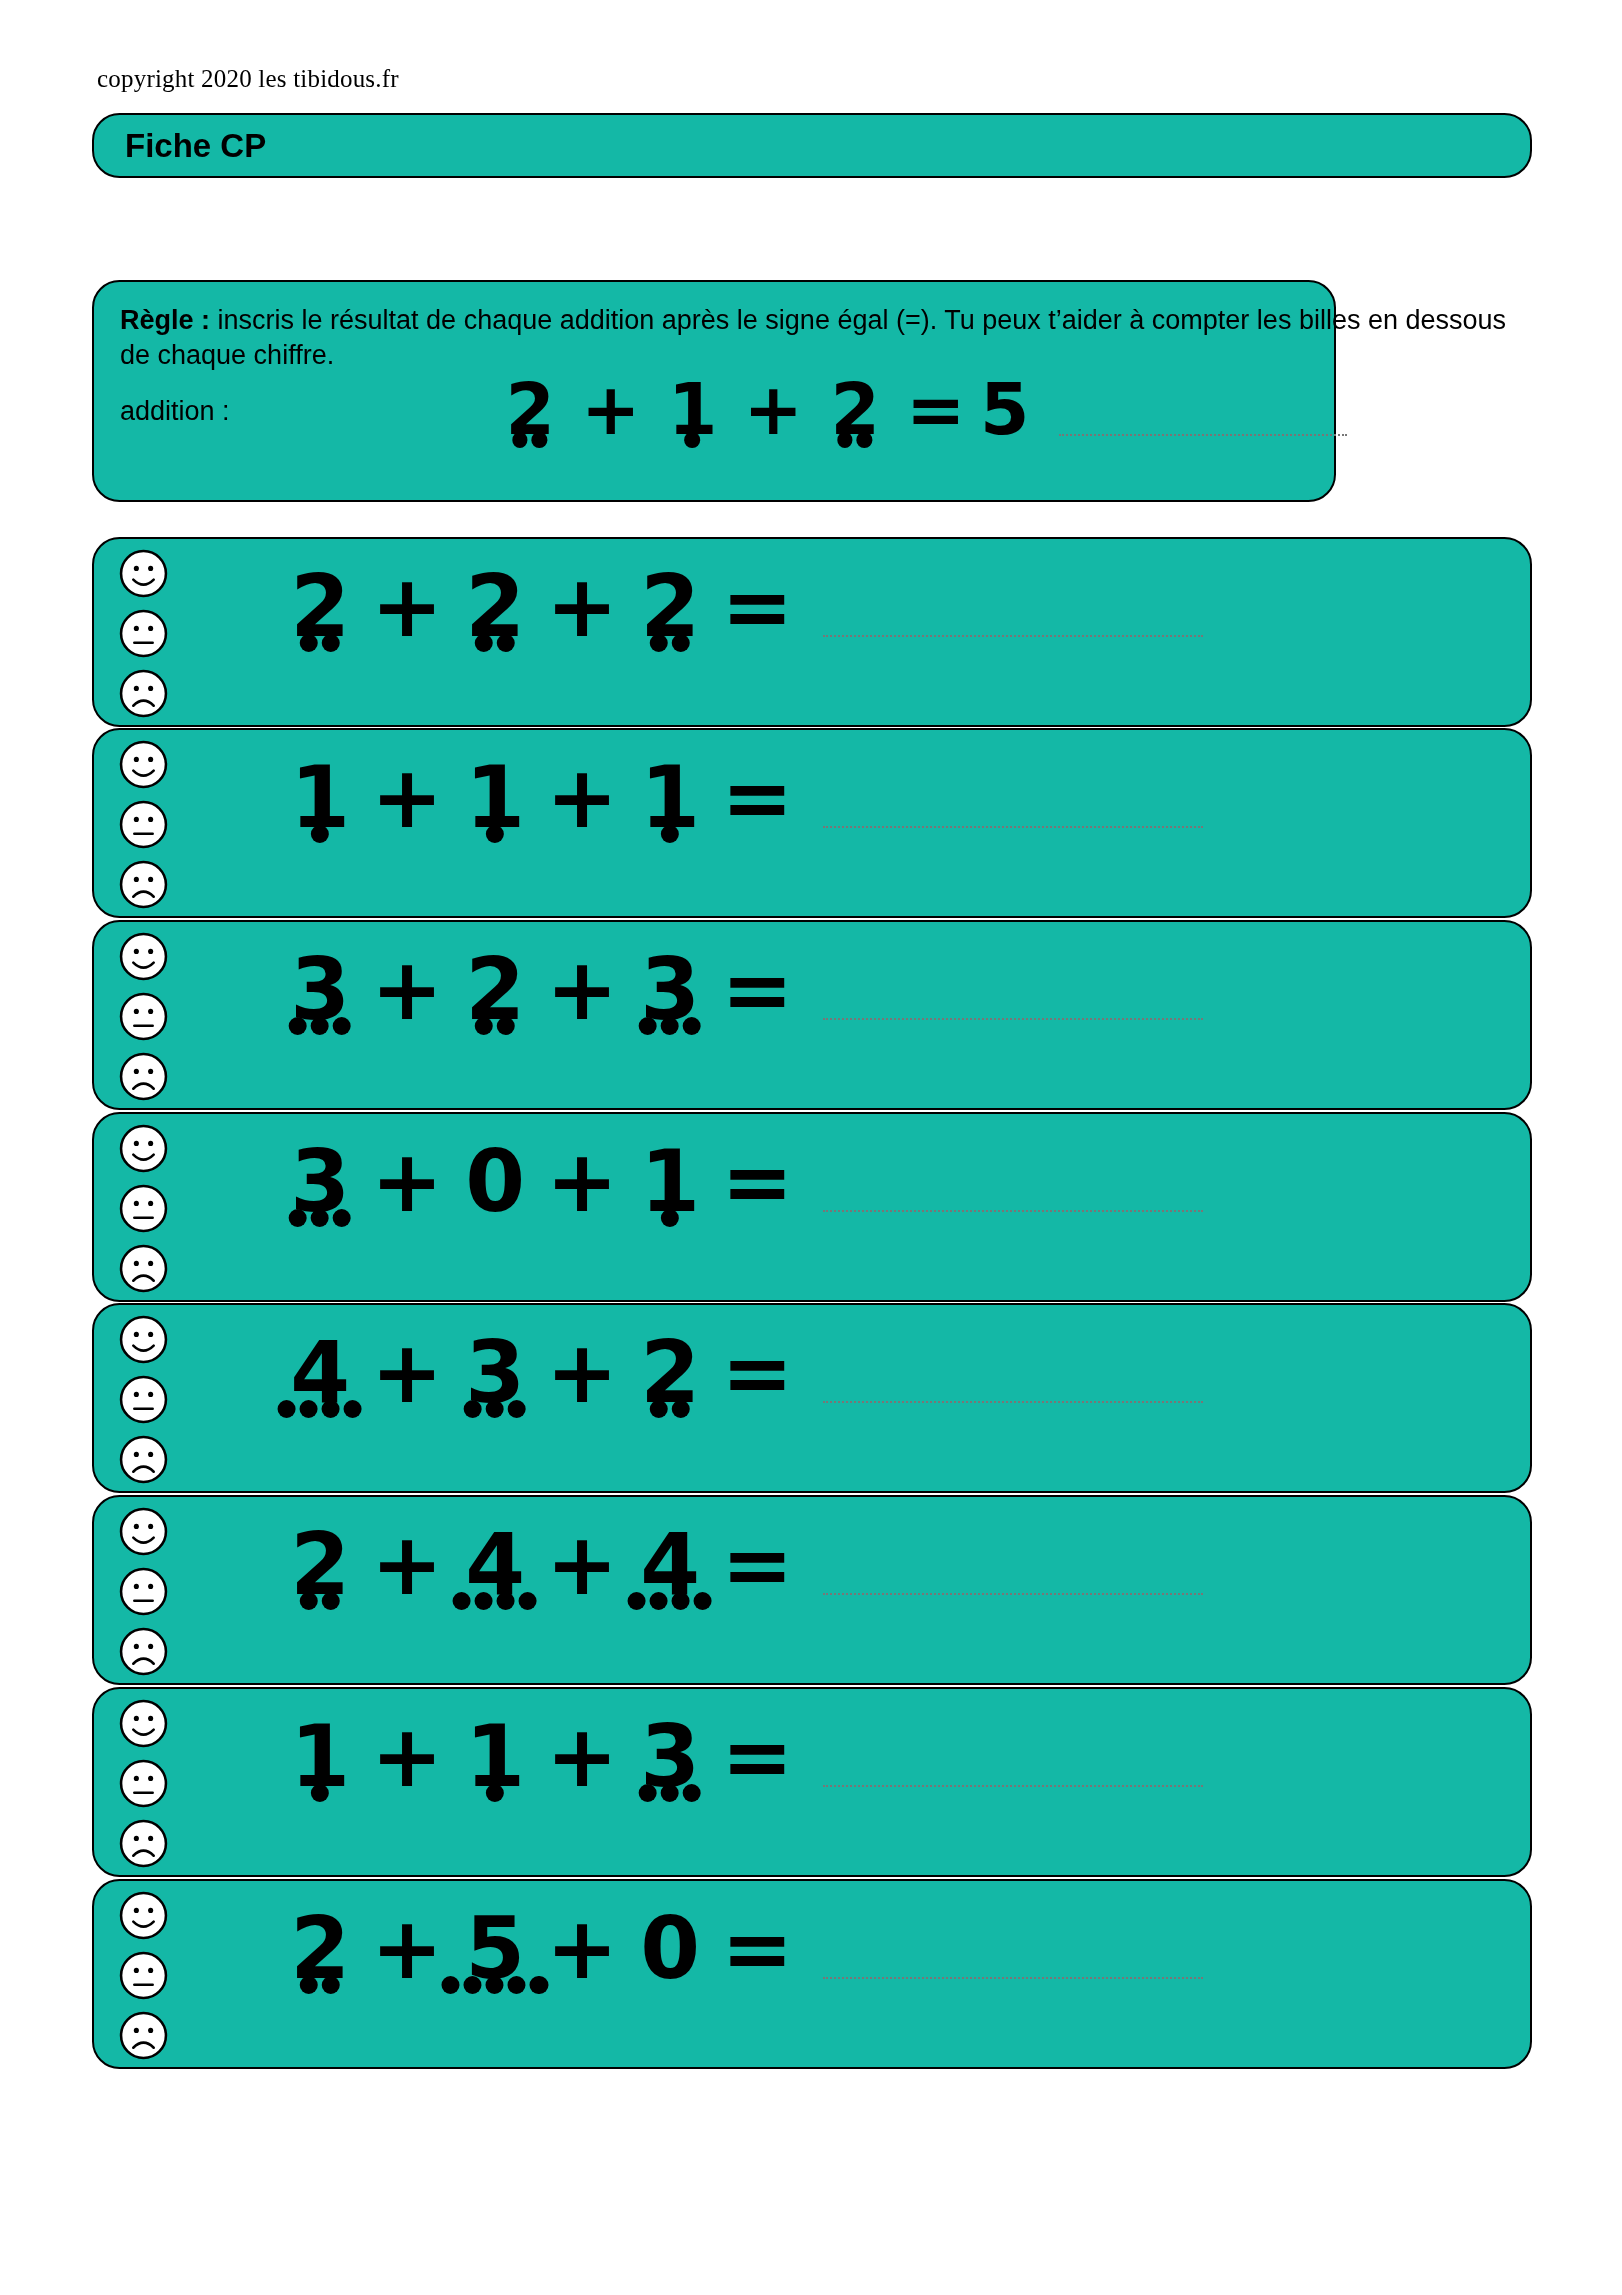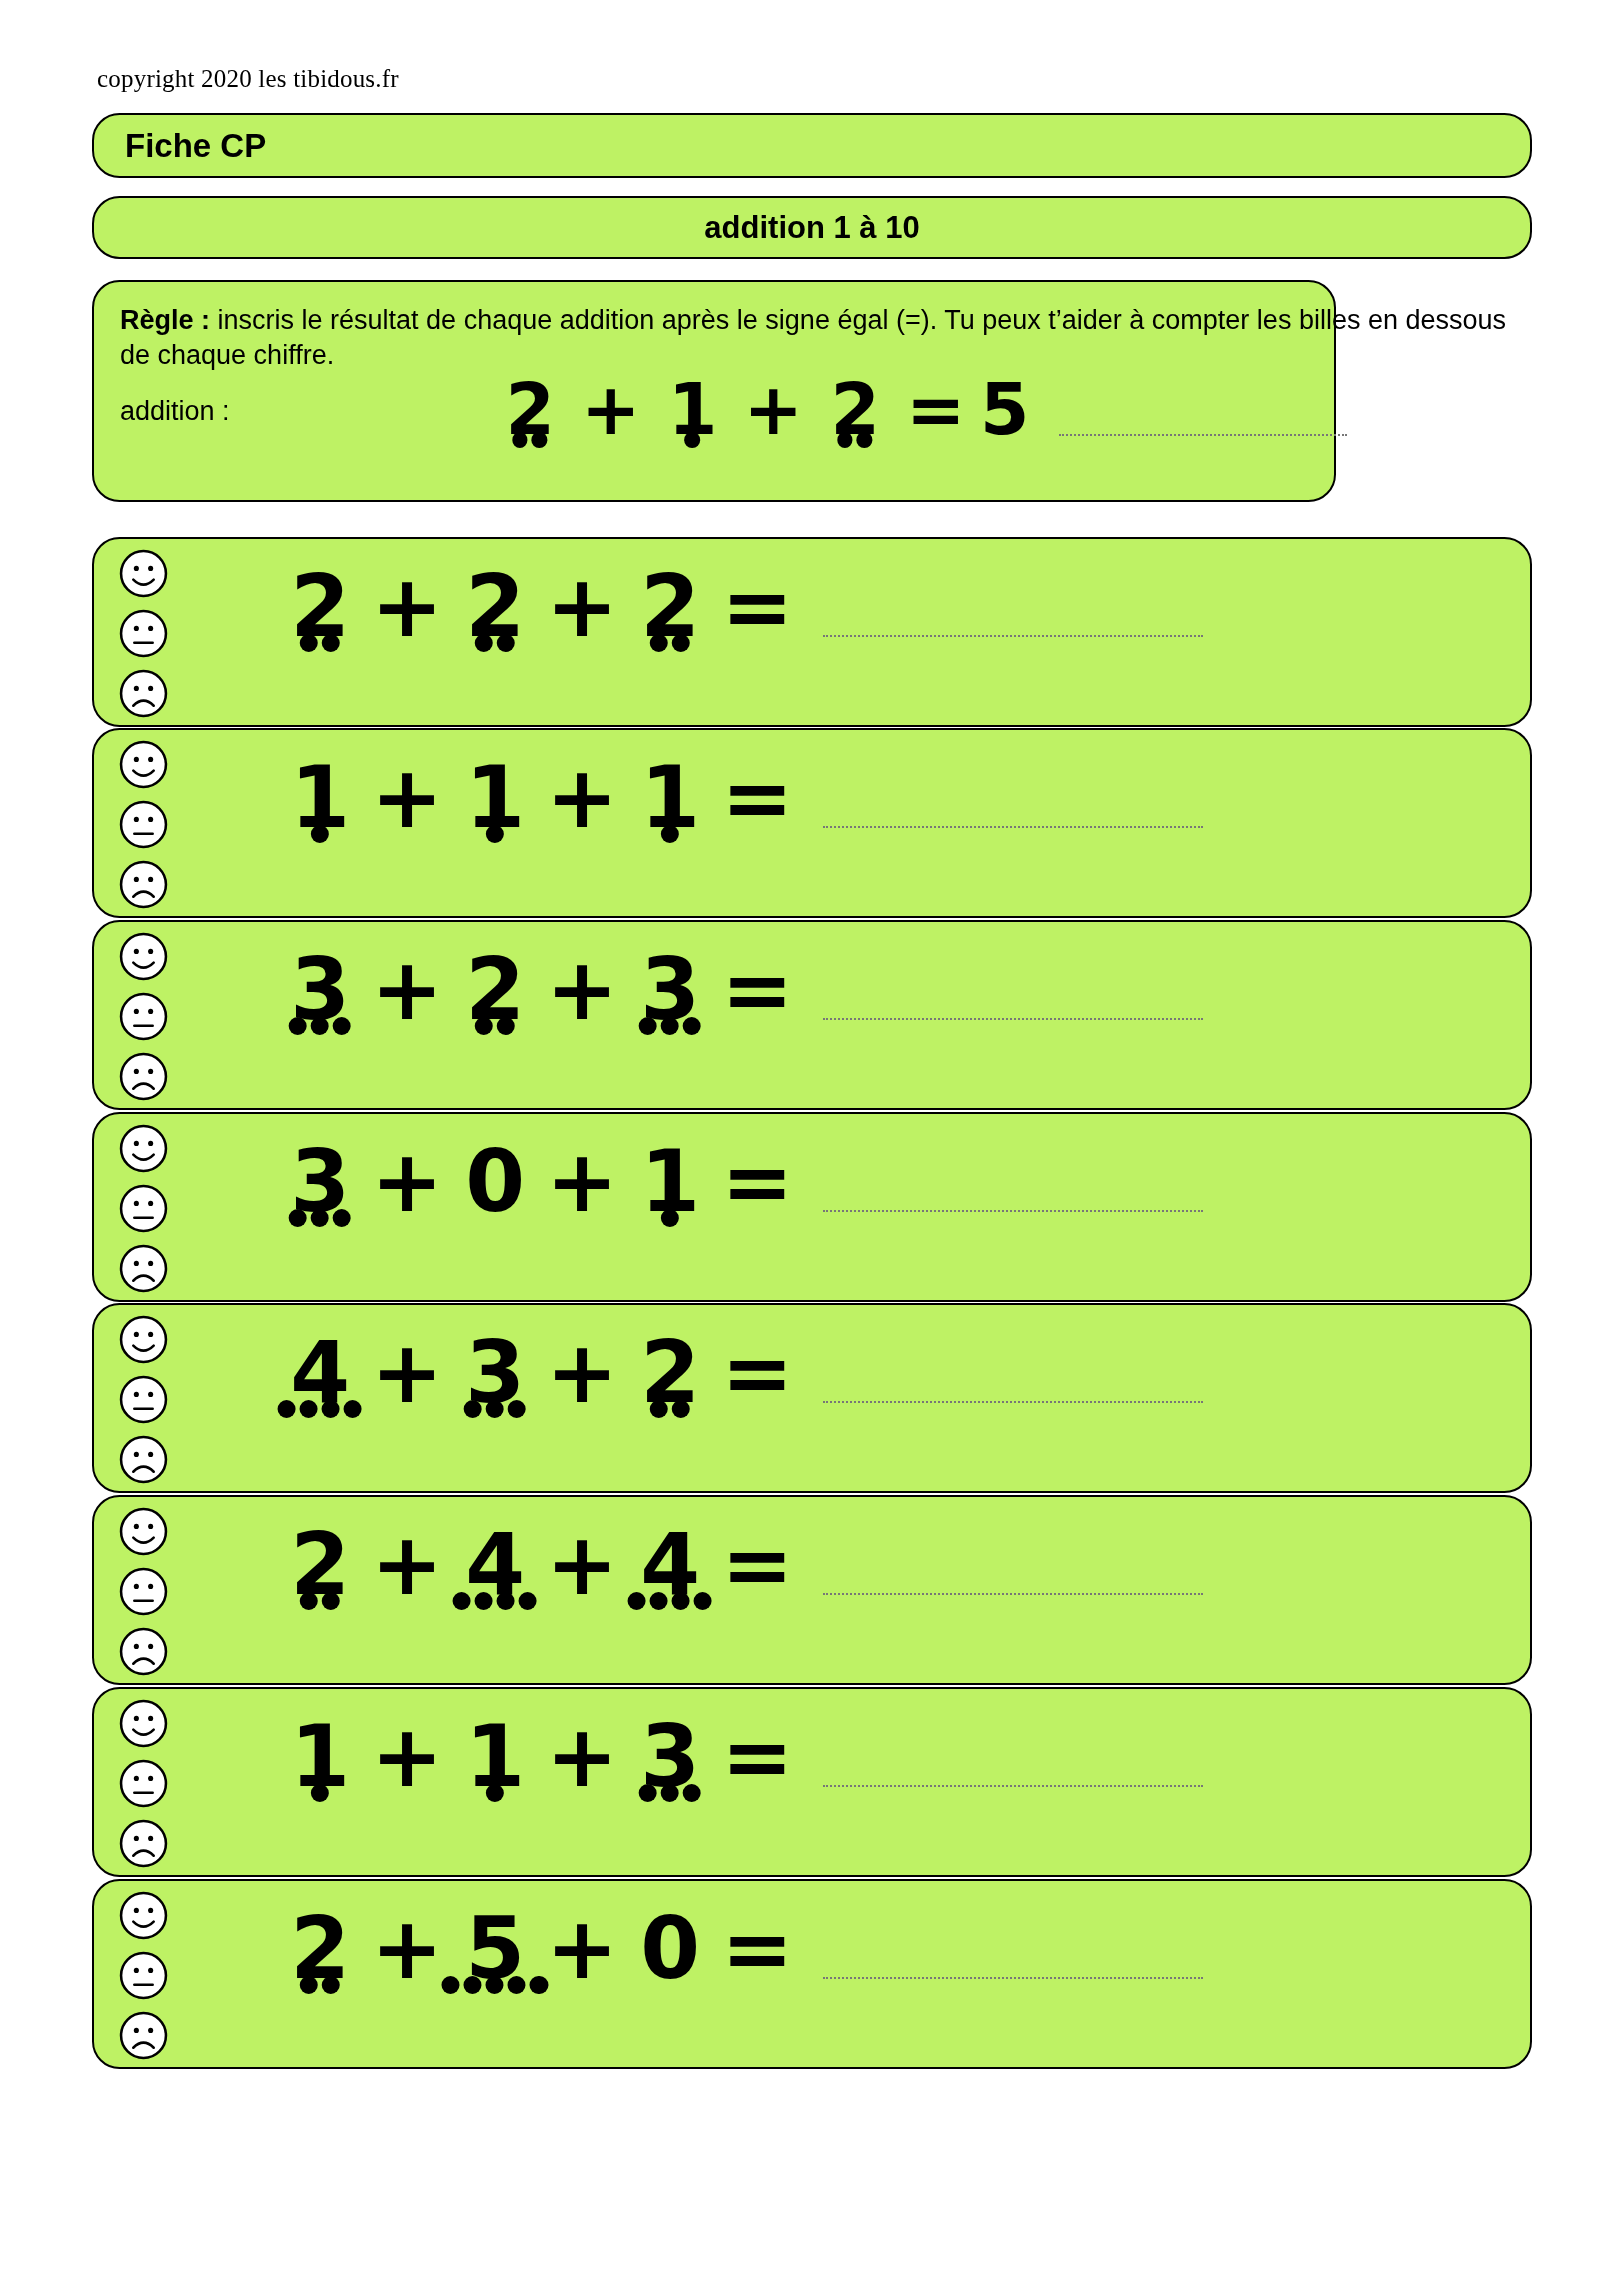--- a/index.html
+++ b/index.html
@@ -33,21 +33,21 @@
     font-size: 25px;
     letter-spacing: 0.2px;
     color: #000;
   }
 
   .rounded-box {
     position: absolute;
     border: 2.6px solid #000;
     border-radius: 27.5px;
     box-sizing: border-box;
-    background: #bef264;
+    background: #14b8a6;
   }
 
   
   #header-bar {
     left: 92px;
     top: 113px;
     width: 1440px;
     height: 65px;
   }
   #header-bar .fiche {
@@ -218,23 +218,20 @@
 <body>
 
 <div class="page">
 
   <div class="copyright">copyright 2020 les tibidous.fr</div>
 
   <div class="rounded-box" id="header-bar">
     <div class="fiche">Fiche CP</div>
   </div>
 
-  <div class="rounded-box" id="title-bar">
-    <div class="title">addition 1 à 10</div>
-  </div>
 
   <div class="rounded-box" id="rule-box">
     <div class="rule-text">
       <b>Règle :</b><span> inscris le résultat de chaque addition après le signe égal (=). Tu peux t’aider à compter les billes en dessous de chaque chiffre.</span>
     </div>
     <div class="example-label">addition :</div>
     <div class="ex-eq" id="example-equation">
         <div class="term">
           <div class="digit">2</div>
           <div class="dots">

